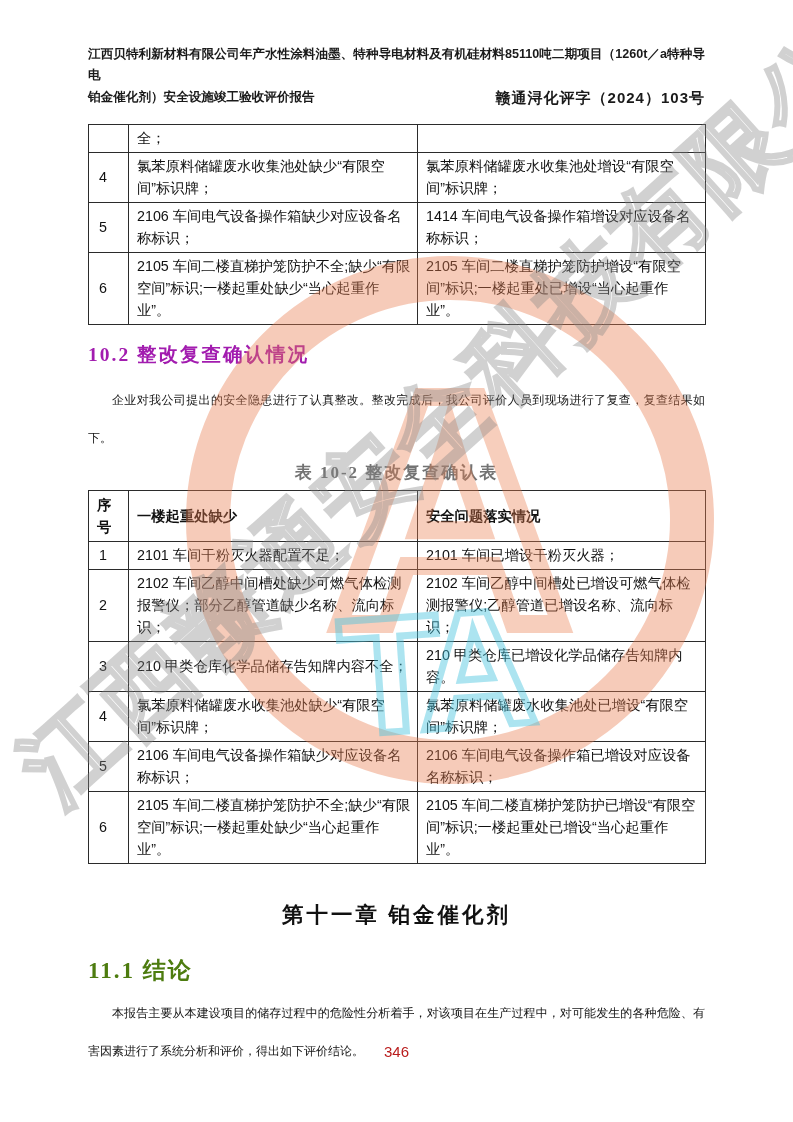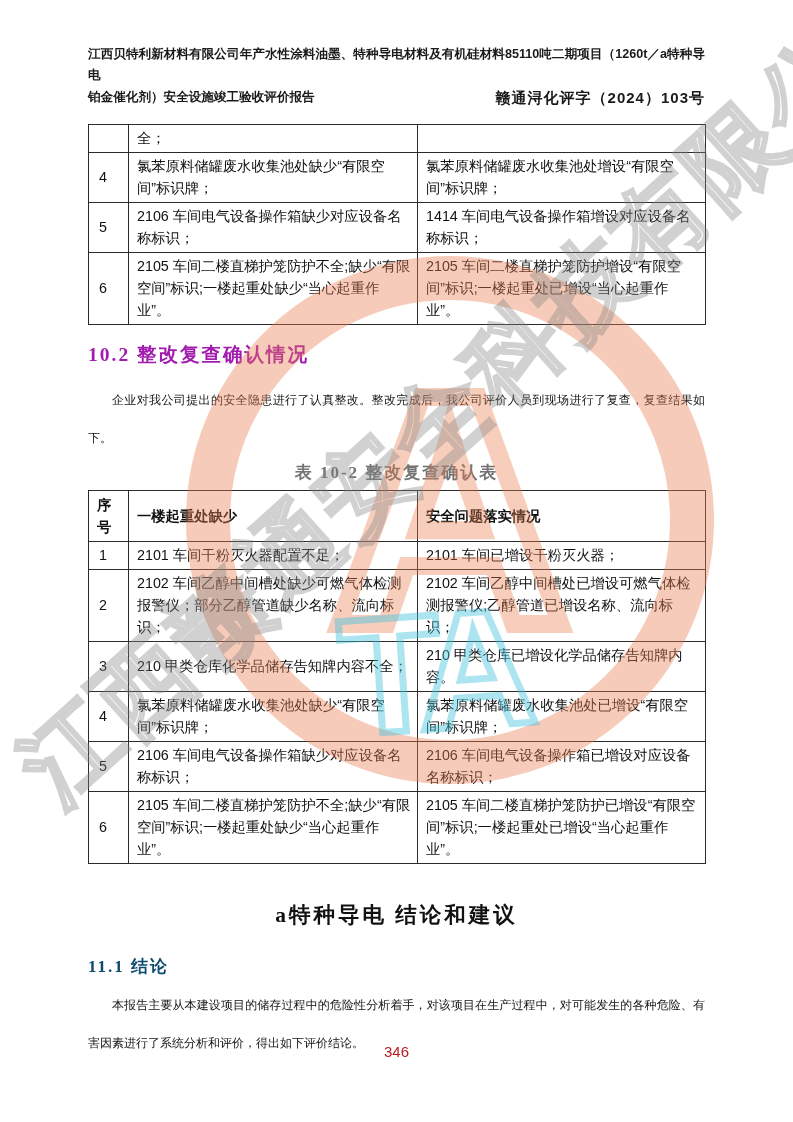--- a/index.html
+++ b/index.html
@@ -38,21 +38,21 @@
   
   .h-sec { margin-top:16px; font-size:19.5px; font-weight:bold; color:#a21caf;
            letter-spacing:2px; }
   .para { margin-top:13px; font-size:12px; line-height:38px; color:#141414;
           text-align:justify; text-indent:2em; }
   .tbl-caption { margin-top:4px; text-align:center; font-weight:bold;
                  font-size:17px; letter-spacing:2px; color:#737373; }
   .review { margin-top:6px; }
   .h-chapter { margin-top:36px; text-align:center; font-size:21.5px;
                font-weight:bold; letter-spacing:3px; color:#111; }
-  .h-sec2 { margin-top:26px; font-size:17px; font-weight:bold; color:#0c4a6e;
+  .h-sec2 { margin-top:26px; font-size:23px; font-weight:bold; color:#4d7c0f;
             letter-spacing:2px; }
   .para.tight { margin-top:8px; }
 
   .page-num { position:absolute; left:0; right:0; bottom:62px; z-index:1;
               text-align:center; font-size:15px; color:#b91c1c;
               font-family:"Liberation Sans","DejaVu Sans",sans-serif; }
 
   
   .wm { position:absolute; inset:0; z-index:5; pointer-events:none; }
   .stamp-ring {
@@ -170,21 +170,21 @@
           <td>2106 车间电气设备操作箱已增设对应设备名称标识；</td>
         </tr>
         <tr>
           <td class="num-cell">6</td>
           <td>2105 车间二楼直梯护笼防护不全;缺少“有限空间”标识;一楼起重处缺少“当心起重作业”。</td>
           <td>2105 车间二楼直梯护笼防护已增设“有限空间”标识;一楼起重处已增设“当心起重作业”。</td>
         </tr>
       </tbody>
     </table>
 
-    <div class="h-chapter">a特种导电 结论和建议</div>
+    <div class="h-chapter">第十一章 铂金催化剂</div>
     <div class="h-sec2">11.1 结论</div>
     <div class="para tight">本报告主要从本建设项目的储存过程中的危险性分析着手，对该项目在生产过程中，对可能发生的各种危险、有害因素进行了系统分析和评价，得出如下评价结论。</div>
 
   </div>
 
   <div class="page-num">346</div>
 
   <div class="wm">
     <div class="stamp-ring"></div>
     <div class="stamp-a">A</div>

